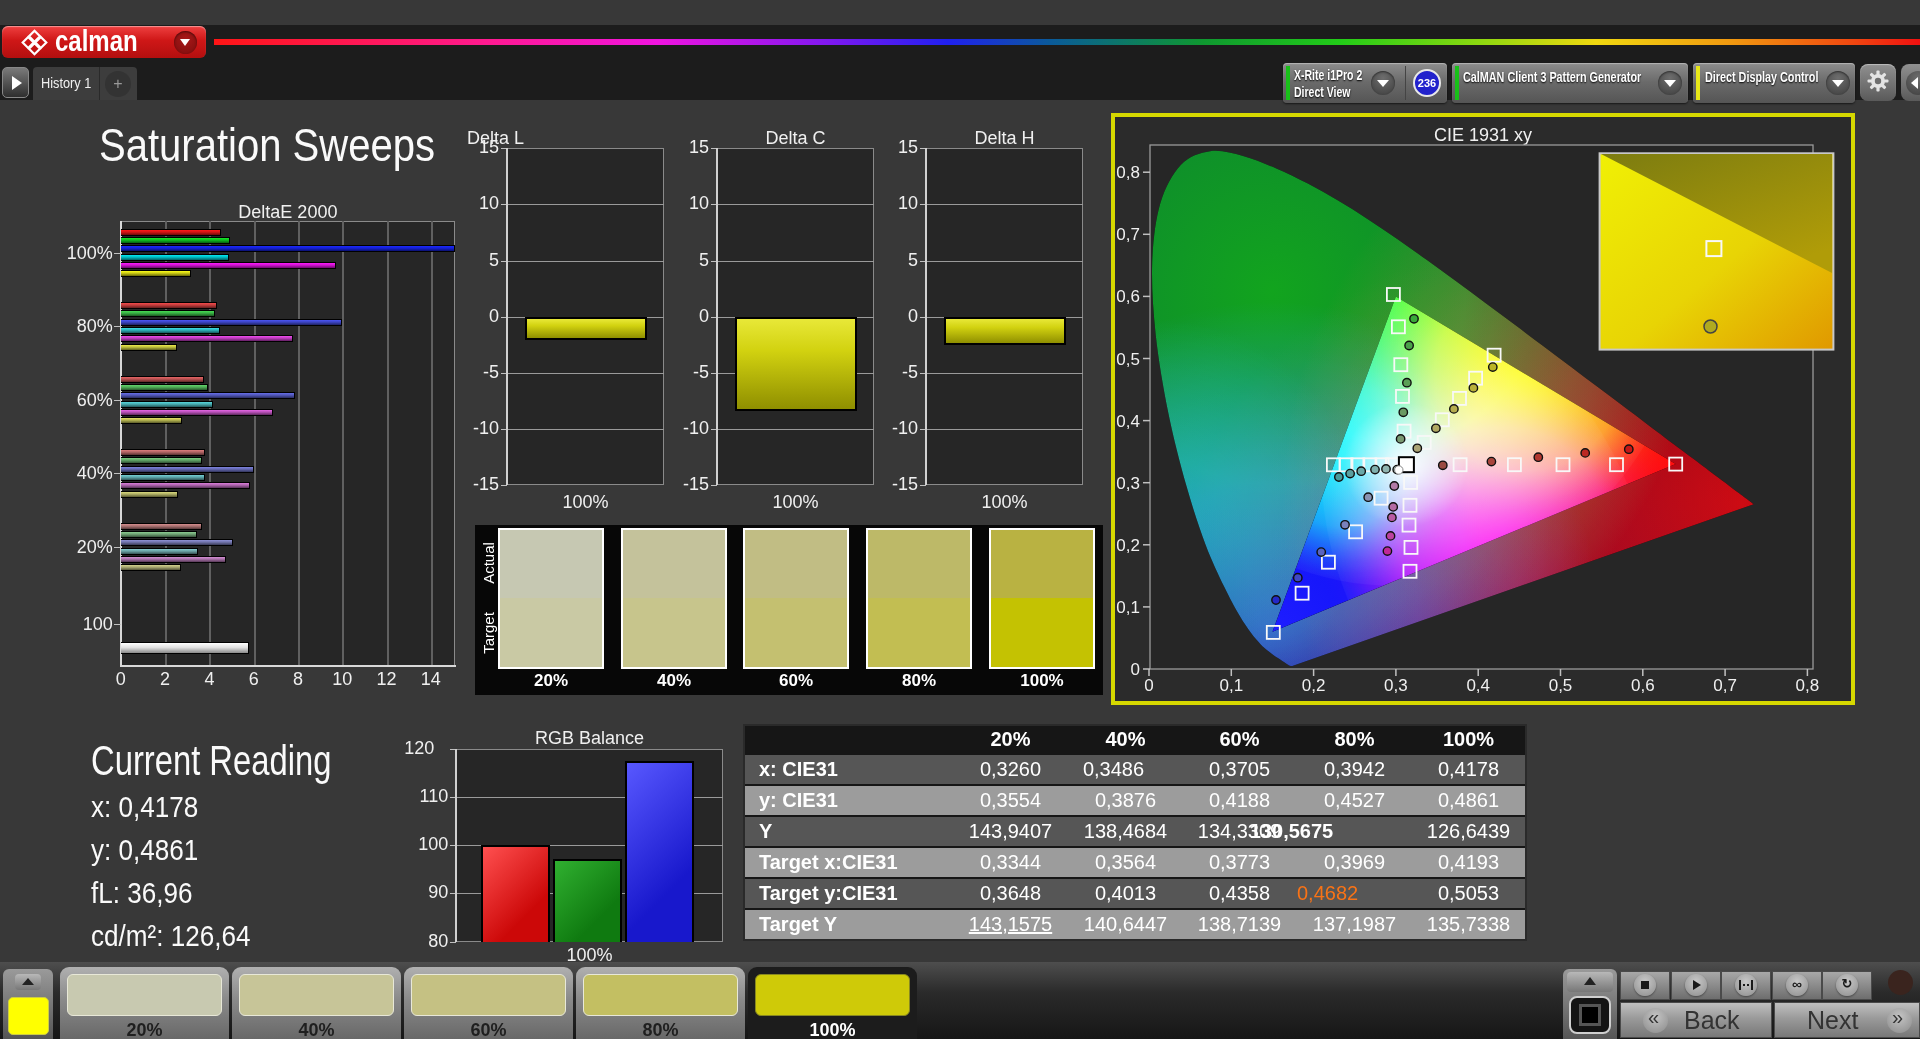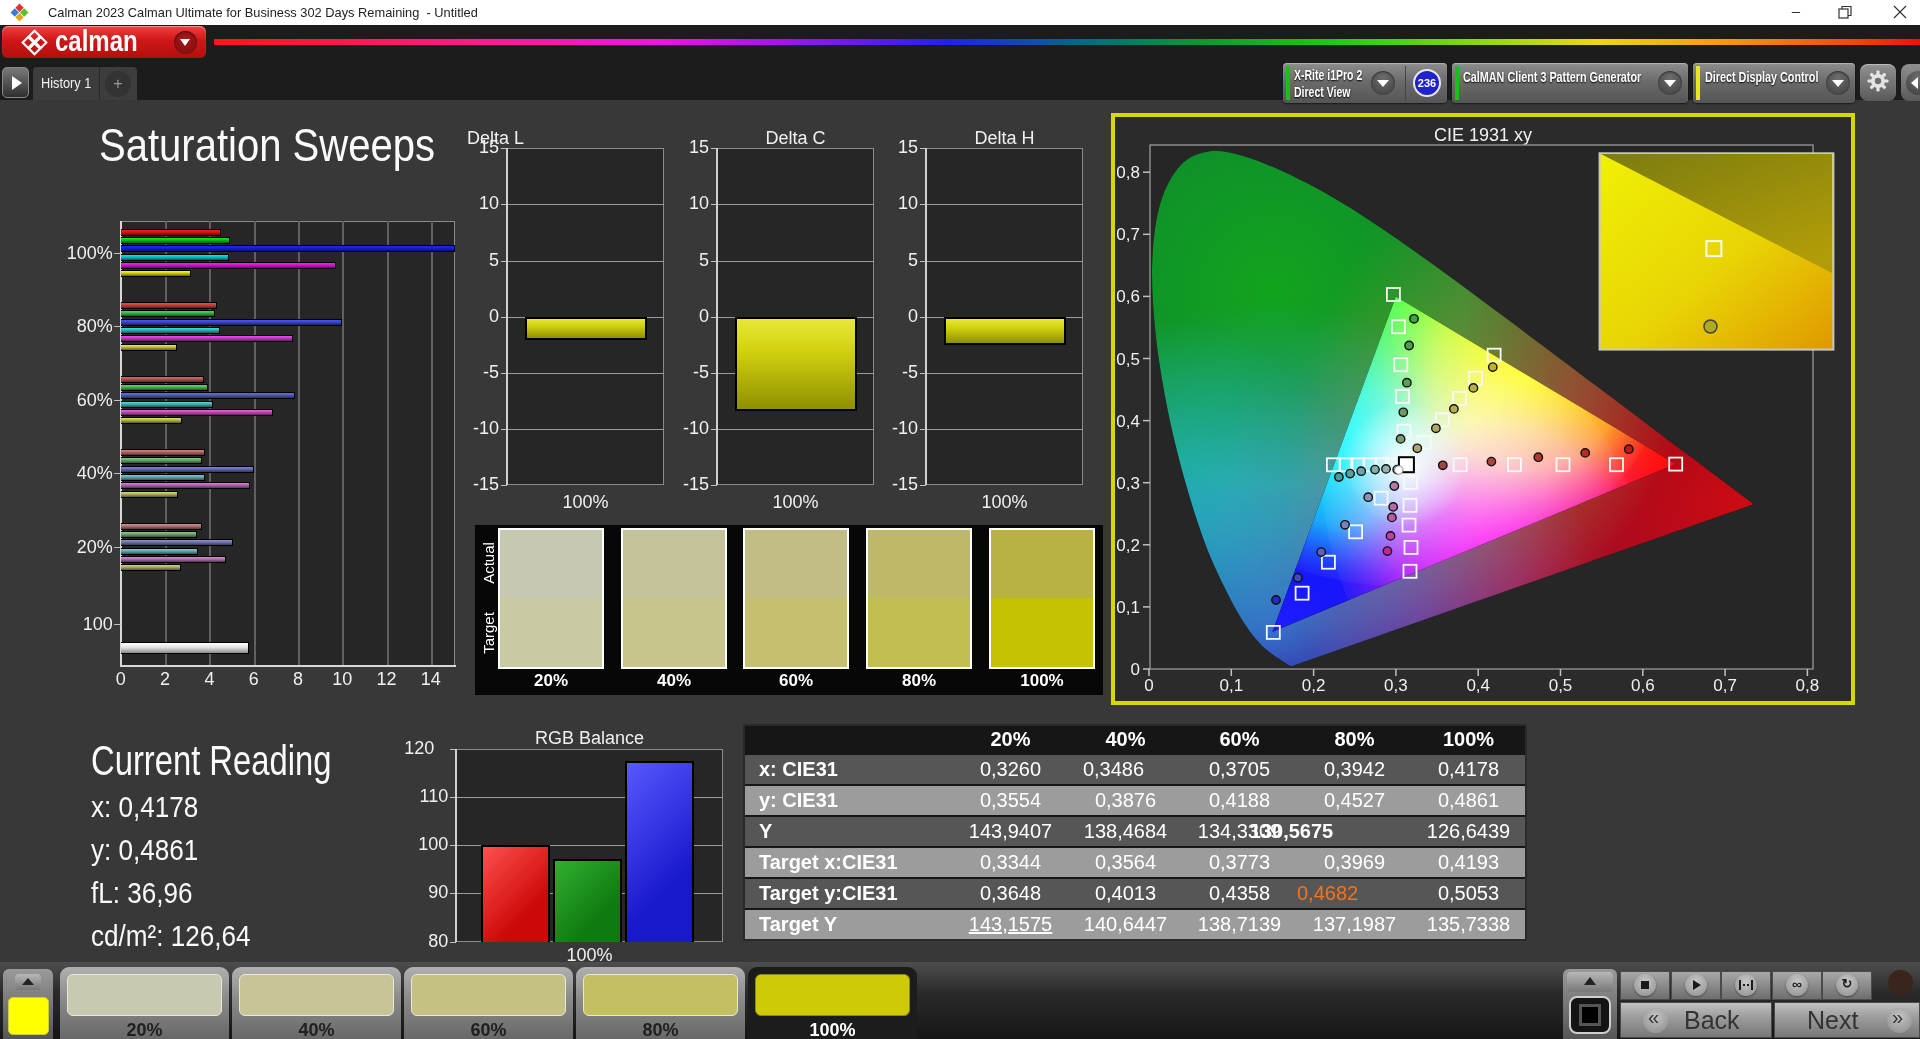--- a/index.html
+++ b/index.html
@@ -1,35 +1,18 @@
 <!DOCTYPE html>
 <html><head><meta charset="utf-8"><style>
 *{margin:0;padding:0;box-sizing:border-box;font-family:"Liberation Sans",sans-serif;}
 html,body{width:1920px;height:1039px;overflow:hidden;background:#383838;}
 .abs{position:absolute;}
 #page{position:absolute;left:0;top:0;width:1920px;height:1039px;}
 </style></head><body>
 <div id="page">
-<div class="abs" style="left:0;top:0;width:1920px;height:25px;background:#ffffff;">
- <svg class="abs" style="left:10px;top:3px" width="19" height="19" viewBox="0 0 32 32">
-  <path d="M16 1 L23 8 L16 15 L9 8 Z" fill="#e03030"></path>
-  <path d="M8 9 L15 16 L8 23 L1 16 Z" fill="#3a7ae0"></path>
-  <path d="M24 9 L31 16 L24 23 L17 16 Z" fill="#58c028"></path>
-  <path d="M16 17 L23 24 L16 31 L9 24 Z" fill="#e0a818"></path>
- </svg>
- <div class="abs" style="left:48px;top:5px;font-size:13.5px;color:#222;transform:scaleX(.95);transform-origin:left;white-space:nowrap;">Calman 2023 Calman Ultimate for Business 302 Days Remaining&nbsp; - Untitled</div>
- <div class="abs" style="left:1785px;top:2px;width:22px;height:20px;font-size:15px;color:#333;text-align:center;">–</div>
- <svg class="abs" style="left:1838px;top:5px" width="14" height="14" viewBox="0 0 14 14">
-   <rect x="1" y="4" width="9" height="9" fill="none" stroke="#333" stroke-width="1.2"></rect>
-   <path d="M4 4 V1.5 H13 V10.5 H10" fill="none" stroke="#333" stroke-width="1.2"></path>
- </svg>
- <svg class="abs" style="left:1893px;top:5px" width="14" height="14" viewBox="0 0 14 14">
-   <path d="M1 1 L13 13 M13 1 L1 13" stroke="#333" stroke-width="1.2"></path>
- </svg>
-</div>
     <div class="abs" style="left:0;top:25px;width:1920px;height:75px;background:#1c1c1c;">
  <div class="abs" style="left:2px;top:1px;width:204px;height:32px;border-radius:6px;background:linear-gradient(#ef4040,#cf1717 45%,#b30f0f);box-shadow:inset 0 1px 1px rgba(255,255,255,.45);">
    <svg class="abs" style="left:19px;top:3px" width="27" height="27" viewBox="0 0 32 32">
      <g fill="none" stroke="#fff" stroke-width="2.6">
       <path d="M16 2 L22.5 8.5 L16 15 L9.5 8.5 Z"></path>
       <path d="M8.5 9.5 L15 16 L8.5 22.5 L2 16 Z"></path>
       <path d="M23.5 9.5 L30 16 L23.5 22.5 L17 16 Z"></path>
       <path d="M16 17 L22.5 23.5 L16 30 L9.5 23.5 Z"></path>
      </g>
    </svg>
@@ -84,20 +67,21 @@
             <rect x="17.5" y="10.4" width="5" height="3.2" rx="1"></rect>
           </g>
         </g>
       </g>
 <circle cx="12" cy="12" r="3.2" fill="#6e6e6e"></circle>
     </svg>
 <div class="abs" style="left:1901px;top:64px;width:30px;height:37px;border-radius:8px;background:linear-gradient(#909090,#5a5a5a);"></div>
 <div class="abs" style="left:1906px;top:71px;width:24px;height:24px;border-radius:50%;background:radial-gradient(circle at 50% 30%,#6e6e6e,#3d3d3d);"></div>
 <div class="abs" style="left:1911px;top:77px;width:0;height:0;border-top:6px solid transparent;border-bottom:6px solid transparent;border-right:7px solid #fff;"></div>
     <div class="abs" style="left:99px;top:118px;font-size:46px;color:#fafafa;transform:scaleX(.87);transform-origin:left;white-space:nowrap;">Saturation Sweeps</div>
+    <div class="abs" style="left:60.8px;top:202px;width:454.2px;text-align:center;font-size:18px;color:#f0f0f0;">DeltaE 2000</div>
     <div class="abs" style="left:120.8px;top:220.8px;width:334.2px;height:444.2px;background:#262626;border-top:1px solid #8a8a8a;border-right:1px solid #8a8a8a;"></div>
     <div class="abs" style="left:165.1px;top:220.8px;width:2px;height:444.2px;background:#606060;"></div>
     <div class="abs" style="left:209.4px;top:220.8px;width:2px;height:444.2px;background:#606060;"></div>
     <div class="abs" style="left:253.7px;top:220.8px;width:2px;height:444.2px;background:#606060;"></div>
     <div class="abs" style="left:298.0px;top:220.8px;width:2px;height:444.2px;background:#606060;"></div>
     <div class="abs" style="left:342.3px;top:220.8px;width:2px;height:444.2px;background:#606060;"></div>
     <div class="abs" style="left:386.6px;top:220.8px;width:2px;height:444.2px;background:#606060;"></div>
     <div class="abs" style="left:430.8px;top:220.8px;width:2px;height:444.2px;background:#606060;"></div>
     <div class="abs" style="left:119.8px;top:220.8px;width:2px;height:444.2px;background:#d8d8d8;"></div>
     <div class="abs" style="left:119.8px;top:665px;width:336.2px;height:2px;background:#d8d8d8;"></div>

